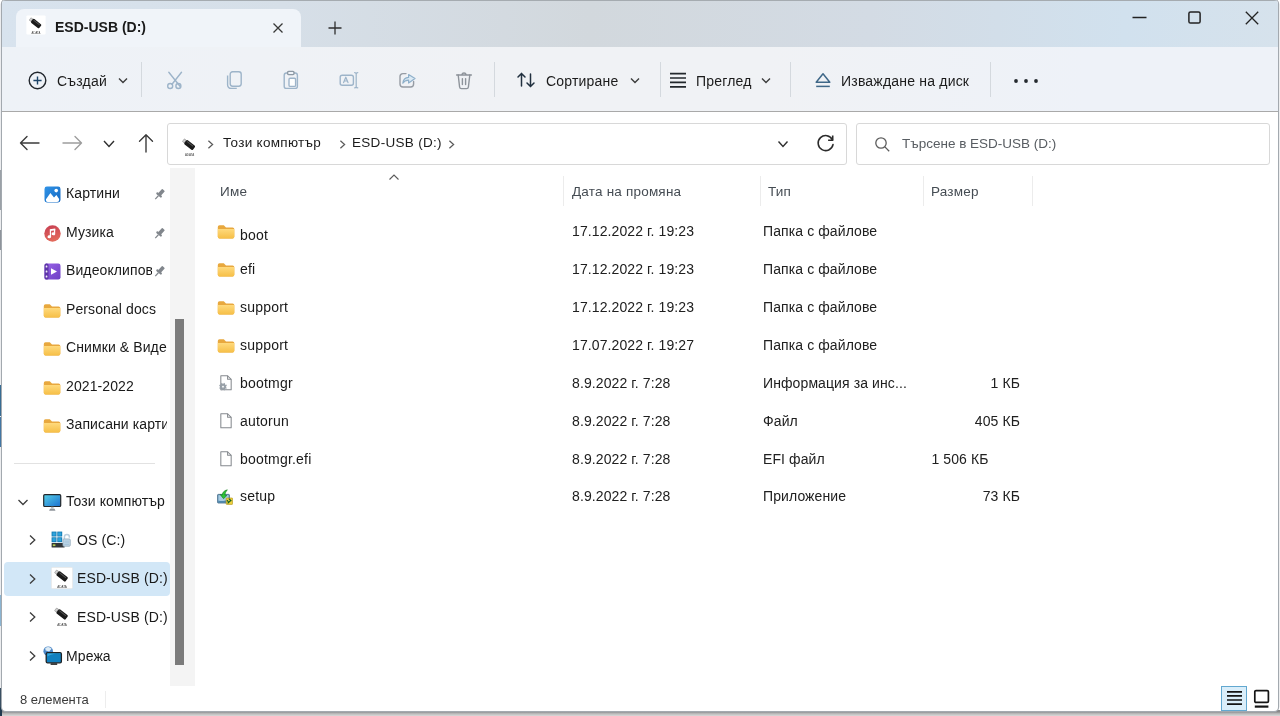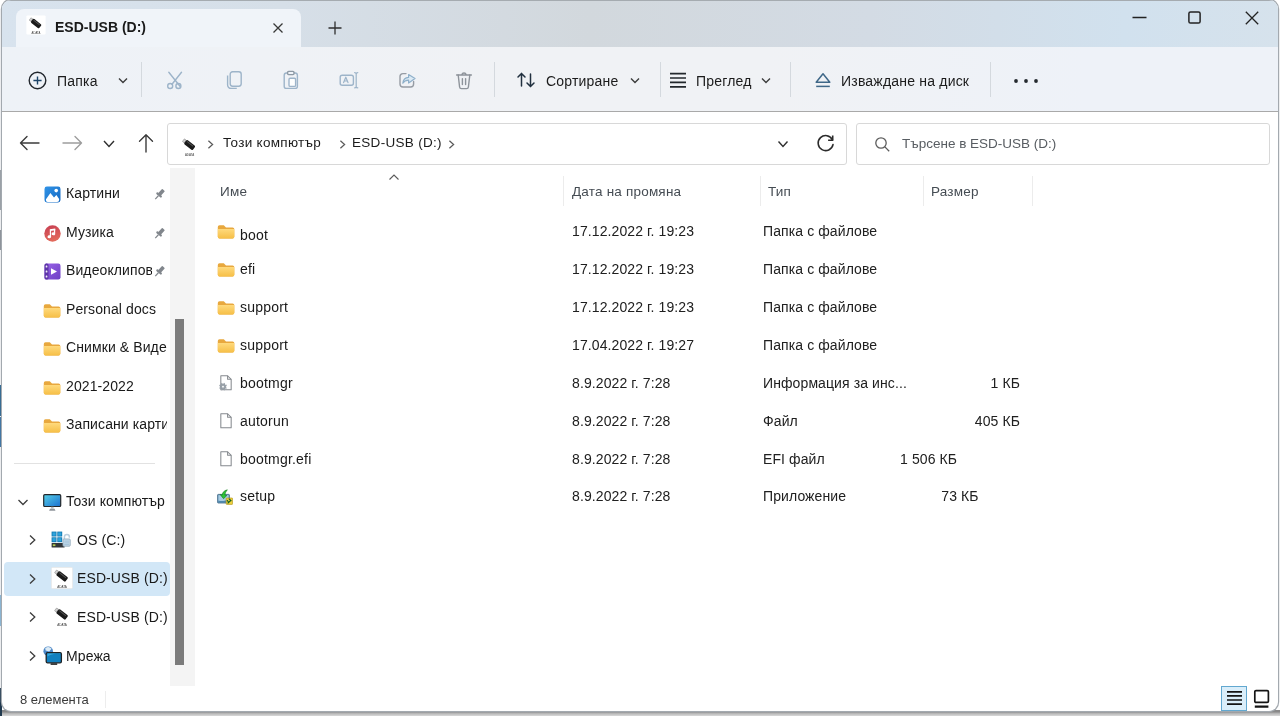--- a/index.html
+++ b/index.html
@@ -1,18 +1,18 @@
 <!DOCTYPE html>
 <html><head><meta charset="utf-8">
 <style>
 *{margin:0;padding:0;box-sizing:border-box}
 html,body{width:1280px;height:716px;overflow:hidden;background:#fff;
   font-family:"Liberation Sans",sans-serif}
 .a{position:absolute}
-#win{position:absolute;z-index:1;left:2px;top:0;width:1276px;height:711px;border-radius:9px;
+#win{position:absolute;z-index:1;left:2px;top:0;width:1276px;height:711px;border-radius:4px;
   background:#fff;overflow:hidden;box-shadow:0 0 0 1.2px #a3a9af}
 #shadow{position:absolute;z-index:0;left:0;top:710px;width:1280px;height:6px;
   background:linear-gradient(#898989 30%,#b9b9b9 60%,#d9d9d9)}
 .tbsep{position:absolute;top:62px;width:1px;height:35px;background:#d4d9de}
 .tbtext{position:absolute;top:73px;font-size:14px;letter-spacing:0.2px;color:#1b1b1b;white-space:nowrap}
 .chev{stroke:#3c3c3c;stroke-width:1.4;fill:none}
 .box{position:absolute;top:123px;height:42px;background:#fff;border:1px solid #d8d8d8;border-radius:3px}
 .ct{font-size:13.5px;letter-spacing:0.3px;color:#1b1b1b;white-space:nowrap}
 .si{position:absolute;font-size:14px;letter-spacing:0.1px;color:#191919;white-space:nowrap}
 .hdrtxt{position:absolute;font-size:13.5px;letter-spacing:0.2px;color:#454c53;white-space:nowrap}
@@ -57,21 +57,21 @@
       <rect x="0.9" y="0.9" width="11.2" height="11.2" rx="1.6" fill="none" stroke="#222" stroke-width="1.5"></rect>
     </svg>
 <svg class="a" style="left:1243px;top:11px" width="14" height="14" viewBox="0 0 14 14">
       <path d="M0.8 0.8 L13.2 13.2 M13.2 0.8 L0.8 13.2" stroke="#222" stroke-width="1.3"></path>
     </svg>
 <div class="a" style="left:0;top:47px;width:1276px;height:65px;background:linear-gradient(90deg,#eef2f7,#f0f2f5 40%,#f0f2f5 60%,#eef2f8 85%);border-bottom:1px solid #a9a9a9"></div>
 <svg class="a" style="left:26px;top:71px" width="19" height="19" viewBox="0 0 19 19">
       <circle cx="9.5" cy="9.5" r="8.3" fill="none" stroke="#21262c" stroke-width="1.4"></circle>
       <path d="M9.5 5.4 V13.6 M5.4 9.5 H13.6" stroke="#1c4468" stroke-width="1.4"></path>
     </svg>
-<div class="tbtext" style="left:55px">Папка</div>
+<div class="tbtext" style="left:55px">Създай</div>
 <svg class="a" style="left:115px;top:76px" width="12" height="9" viewBox="0 0 12 9">
       <path class="chev" d="M2 2.5 L6 6.5 L10 2.5"></path>
     </svg>
 <div class="tbsep" style="left:139px"></div>
 <svg class="a" style="left:163px;top:69px" width="22" height="22" viewBox="0 0 22 22">
       <g fill="none" stroke="#9db4c9" stroke-width="1.4">
         <circle cx="5.2" cy="17" r="2.5"></circle>
         <circle cx="13.4" cy="17" r="2.5"></circle>
         <path d="M7 15.2 L16.5 3.2 M3.8 3.2 L15 17.3" stroke-linecap="round"></path>
       </g>
@@ -394,21 +394,21 @@
 <path d="M0.8 4.9 h16.5 v7.8 a1.7 1.7 0 0 1 -1.7 1.7 h-13.1 a1.7 1.7 0 0 1 -1.7 -1.7 z" fill="url(#fgrad)"></path>
     </svg>
 <div class="fname" style="left:238px;top:299px">support</div>
 <div class="fmeta" style="left:570px;top:299px">17.12.2022 г. 19:23</div>
 <div class="fmeta" style="left:761px;top:299px">Папка с файлове</div>
 <svg class="a" style="left:215px;top:338px" width="18" height="16" viewBox="0 0 18 16">
       <path d="M0.8 3.0 a1.7 1.7 0 0 1 1.7 -1.7 h4.3 l2.2 2.1 h6.6 a1.7 1.7 0 0 1 1.7 1.7 v7.6 a1.7 1.7 0 0 1 -1.7 1.7 h-13.1 a1.7 1.7 0 0 1 -1.7 -1.7 z" fill="#e8a83e"></path>
 <path d="M0.8 4.9 h16.5 v7.8 a1.7 1.7 0 0 1 -1.7 1.7 h-13.1 a1.7 1.7 0 0 1 -1.7 -1.7 z" fill="url(#fgrad)"></path>
     </svg>
 <div class="fname" style="left:238px;top:337px">support</div>
-<div class="fmeta" style="left:570px;top:337px">17.04.2022 г. 19:27</div>
+<div class="fmeta" style="left:570px;top:337px">17.07.2022 г. 19:27</div>
 <div class="fmeta" style="left:761px;top:337px">Папка с файлове</div>
 <svg class="a" style="left:216px;top:375px" width="16" height="16" viewBox="0 0 16 17">
       <path d="M2.5 0.8 h7.2 l3.8 3.8 v11 h-11 z" fill="#fff" stroke="#85898e" stroke-width="1.1" stroke-linejoin="round"></path>
 <path d="M9.7 0.8 v3.8 h3.8" fill="none" stroke="#85898e" stroke-width="1.1" stroke-linejoin="round"></path>
       <g fill="#9aa2aa">
 <circle cx="4.8" cy="12.4" r="2.9" stroke="#848b92" stroke-width="0.7"></circle>
 <g transform="rotate(22 4.8 12.4)">
 <rect x="4.2" y="8.2" width="1.2" height="8.4"></rect>
 <rect x="0.6" y="11.8" width="8.4" height="1.2"></rect>
 <rect x="4.2" y="8.2" width="1.2" height="8.4" transform="rotate(45 4.8 12.4)"></rect>
@@ -429,33 +429,33 @@
 <div class="fmeta" style="left:570px;top:413px">8.9.2022 г. 7:28</div>
 <div class="fmeta" style="left:761px;top:413px">Файл</div>
 <div class="fmeta" style="left:898px;top:413px;width:120px;text-align:right">405 КБ</div>
 <svg class="a" style="left:216px;top:451px" width="16" height="16" viewBox="0 0 16 17">
       <path d="M2.5 0.8 h7.2 l3.8 3.8 v11 h-11 z" fill="#fff" stroke="#85898e" stroke-width="1.1" stroke-linejoin="round"></path>
 <path d="M9.7 0.8 v3.8 h3.8" fill="none" stroke="#85898e" stroke-width="1.1" stroke-linejoin="round"></path>
     </svg>
 <div class="fname" style="left:238px;top:451px">bootmgr.efi</div>
 <div class="fmeta" style="left:570px;top:451px">8.9.2022 г. 7:28</div>
 <div class="fmeta" style="left:761px;top:451px">EFI файл</div>
-<div class="fmeta" style="left:898px;top:451px;width:120px;text-align:left">1 506 КБ</div>
+<div class="fmeta" style="left:898px;top:451px;width:120px;text-align:center">1 506 КБ</div>
 <svg class="a" style="left:215px;top:489px" width="16" height="16" viewBox="0 0 16 16">
       <rect x="0.6" y="5.4" width="11.8" height="8.6" rx="0.6" fill="#6d9cbc" stroke="#3c6484" stroke-width="0.8"></rect>
 <path d="M1.5 6.3 h10 v4.2 c-3.4 1.6 -6.8 2 -10 1.2 z" fill="#a9cce2"></path>
 <path d="M1.5 11.7 c3.2 0.8 6.6 0.4 10 -1.2 v3 h-10 z" fill="#4e88ae"></path>
 <path d="M10.3 0.8 c-3.2 0.8 -4.9 2.6 -5.1 5.2 l-2 -0.5 l3.3 4.2 l3.4 -3.2 l-2.1 -0.4 c0.4 -2.2 1.2 -3.8 2.5 -5.3 z" fill="#2ec437" stroke="#0d7a18" stroke-width="0.6"></path>
 <rect x="9.2" y="9" width="6.4" height="6.4" rx="0.6" fill="#efd23e" stroke="#a88c16" stroke-width="0.6"></rect>
 <path d="M10 11.2 l2.2 2.6 M11.8 9.6 l2.6 2.4 M10.6 14.4 l3.4 -3.2" stroke="#155f1f" stroke-width="1.1"></path>
     </svg>
 <div class="fname" style="left:238px;top:488px">setup</div>
 <div class="fmeta" style="left:570px;top:488px">8.9.2022 г. 7:28</div>
 <div class="fmeta" style="left:761px;top:488px">Приложение</div>
-<div class="fmeta" style="left:898px;top:488px;width:120px;text-align:center">73 КБ</div>
+<div class="fmeta" style="left:898px;top:488px;width:120px;text-align:right">73 КБ</div>
 <div class="a" style="left:18px;top:692px;font-size:13px;color:#3a3a3a">8 елемента</div>
 <div class="a" style="left:103px;top:691px;width:1px;height:17px;background:#ededed"></div>
 <div class="a" style="left:1219px;top:686px;width:26px;height:25px;background:#daeefa;border:1px solid #62a8d0"></div>
 <svg class="a" style="left:1224px;top:690px" width="17" height="16" viewBox="0 0 17 16">
       <path d="M1 1.8 H16 M1 5.9 H16 M1 10 H16 M1 14.1 H16" stroke="#141414" stroke-width="1.7"></path>
     </svg>
 <svg class="a" style="left:1251px;top:689px" width="18" height="20" viewBox="0 0 18 20">
       <rect x="1.8" y="1.6" width="13.6" height="11.8" rx="1.2" stroke="#141414" stroke-width="1.7" fill="none"></rect>
       <path d="M1.8 17.6 H15.4" stroke="#141414" stroke-width="2.2"></path>
     </svg>

